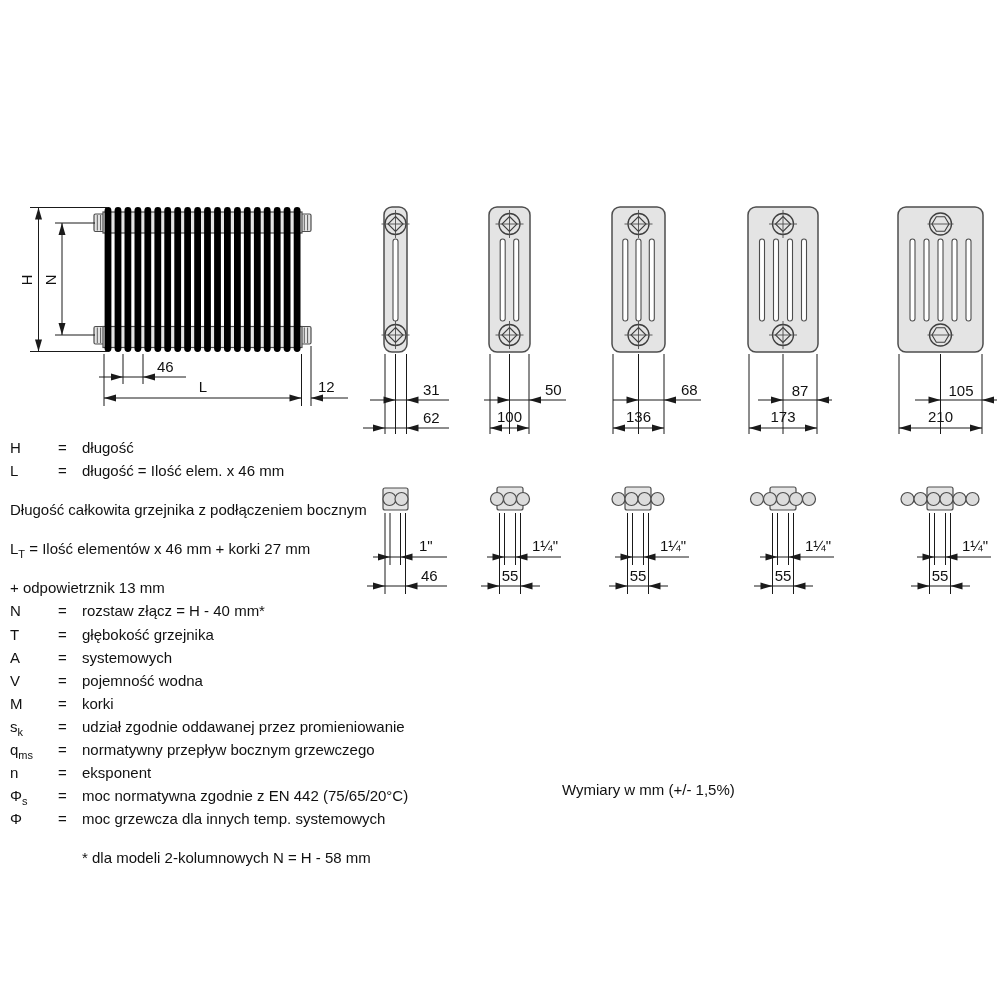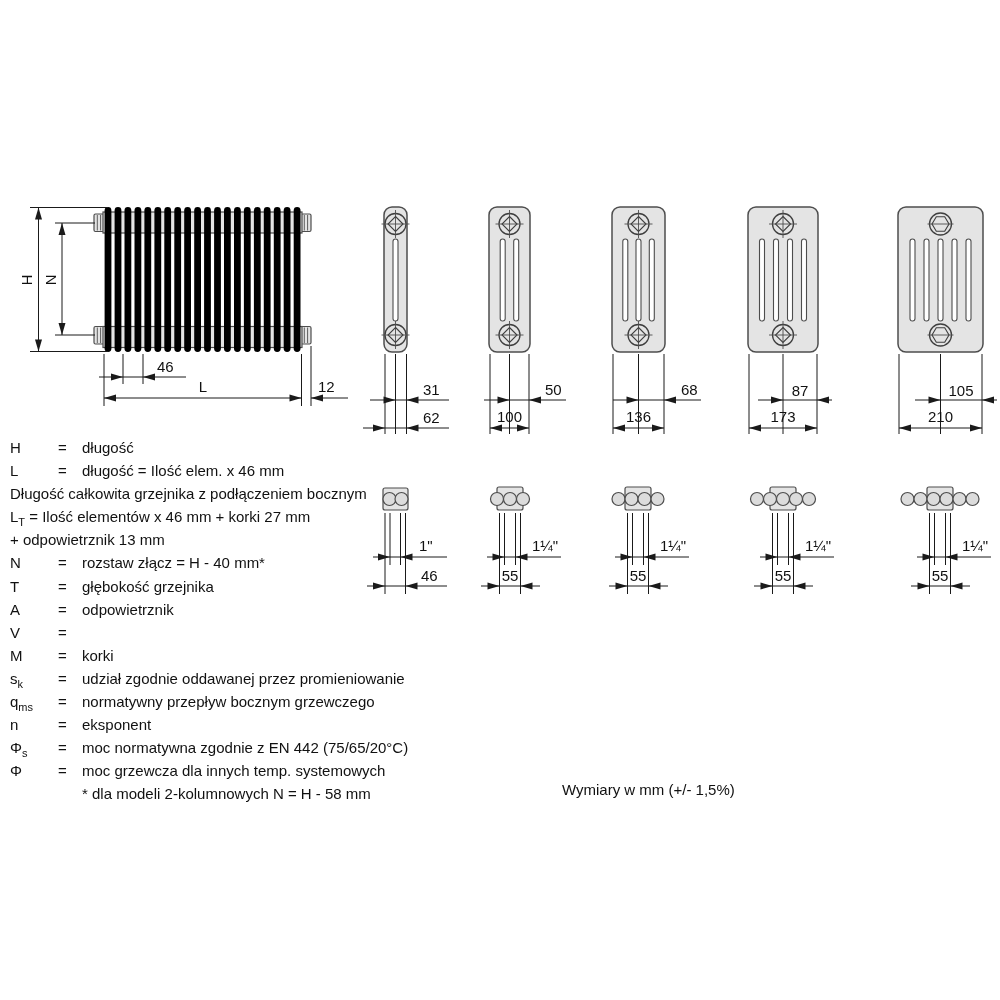--- a/index.html
+++ b/index.html
@@ -9,21 +9,21 @@
   svg text{font-family:"Liberation Sans",sans-serif;font-size:15px;fill:#111111;}
   svg text.mid{text-anchor:middle;}
   .shape{fill:#e4e4e4;stroke:#4d4d4d;stroke-width:1.5;}
   .shape2{fill:#e4e4e4;stroke:#4d4d4d;stroke-width:1.2;}
   .slot{fill:#ffffff;stroke:#4d4d4d;stroke-width:1.1;}
   .dline{stroke:#1a1a1a;stroke-width:1;fill:none;}
   .thin{stroke:#4d4d4d;stroke-width:0.9;fill:none;}
   .arr{fill:#1a1a1a;stroke:none;}
   .legend{position:absolute;left:10px;top:436px;width:480px;font-size:15px;}
   .lrow{display:flex;height:23.1px;line-height:23.1px;white-space:nowrap;}
-  .lrow.block{display:block;}
+  .lrow.block{display:block;margin-top:16px;}
   .lsym{width:48px;flex:0 0 48px;}
   .leq{width:24px;flex:0 0 24px;}
   .ltxt{flex:1;}
   .lnote{padding-left:72px;}
   sub{font-size:11px;line-height:0;}
 </style>
 </head>
 <body>
 
 <div class="stage">
@@ -422,25 +422,26 @@
     <span class="ltxt">rozstaw złącz = H - 40 mm*</span>
   </div>
   <div class="lrow">
     <span class="lsym"><span>T</span><sub></sub></span>
     <span class="leq">=</span>
     <span class="ltxt">głębokość grzejnika</span>
   </div>
   <div class="lrow">
     <span class="lsym"><span>A</span><sub></sub></span>
     <span class="leq">=</span>
-    <span class="ltxt">odpowietrznik</span>
+    <span class="ltxt">systemowych</span>
   </div>
   <div class="lrow">
     <span class="lsym"><span>V</span><sub></sub></span>
     <span class="leq">=</span>
+    <span class="ltxt">pojemność wodna</span>
   </div>
   <div class="lrow">
     <span class="lsym"><span>M</span><sub></sub></span>
     <span class="leq">=</span>
     <span class="ltxt">korki</span>
   </div>
   <div class="lrow">
     <span class="lsym"><span>s</span><sub>k</sub></span>
     <span class="leq">=</span>
     <span class="ltxt">udział zgodnie oddawanej przez promieniowanie</span>

